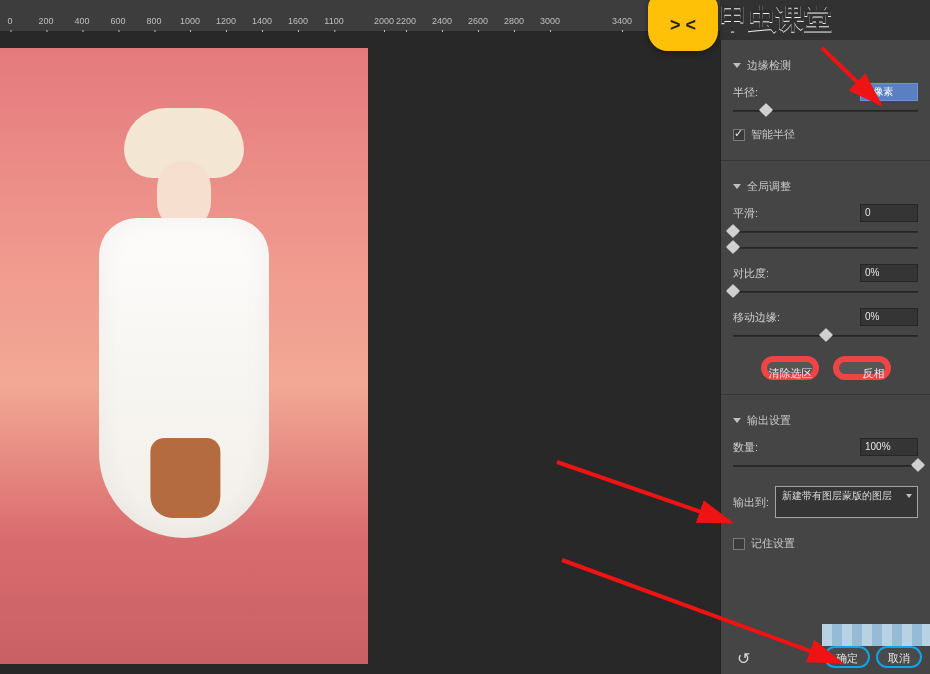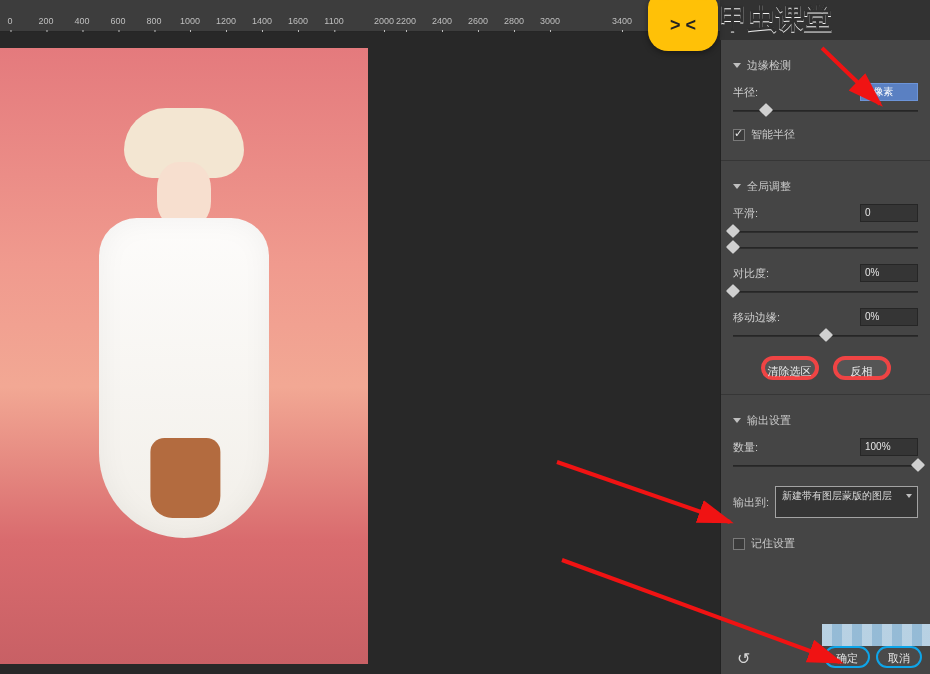--- a/index.html
+++ b/index.html
@@ -173,24 +173,24 @@
     font-size: 11px; color: #eaeaea;
   }
 
   .btn-row {
     display: flex; justify-content: center; gap: 14px;
     margin-top: 14px;
   }
   .btn {
     min-width: 58px; height: 24px;
     background: #555; color: #eaeaea;
-    border: 4px solid #ef4444;
+    border: 6px solid #ef4444;
     border-radius: 12px;
     font-size: 11px;
-    line-height: 22px; text-align: center;
+    line-height: 22px; text-align: right;
     cursor: pointer;
   }
 
   .select {
     flex: 1;
     height: 32px;
     background: #353535;
     border: 1px solid #a3a3a3;
     color: #dcdcdc;
     font-size: 10px;

